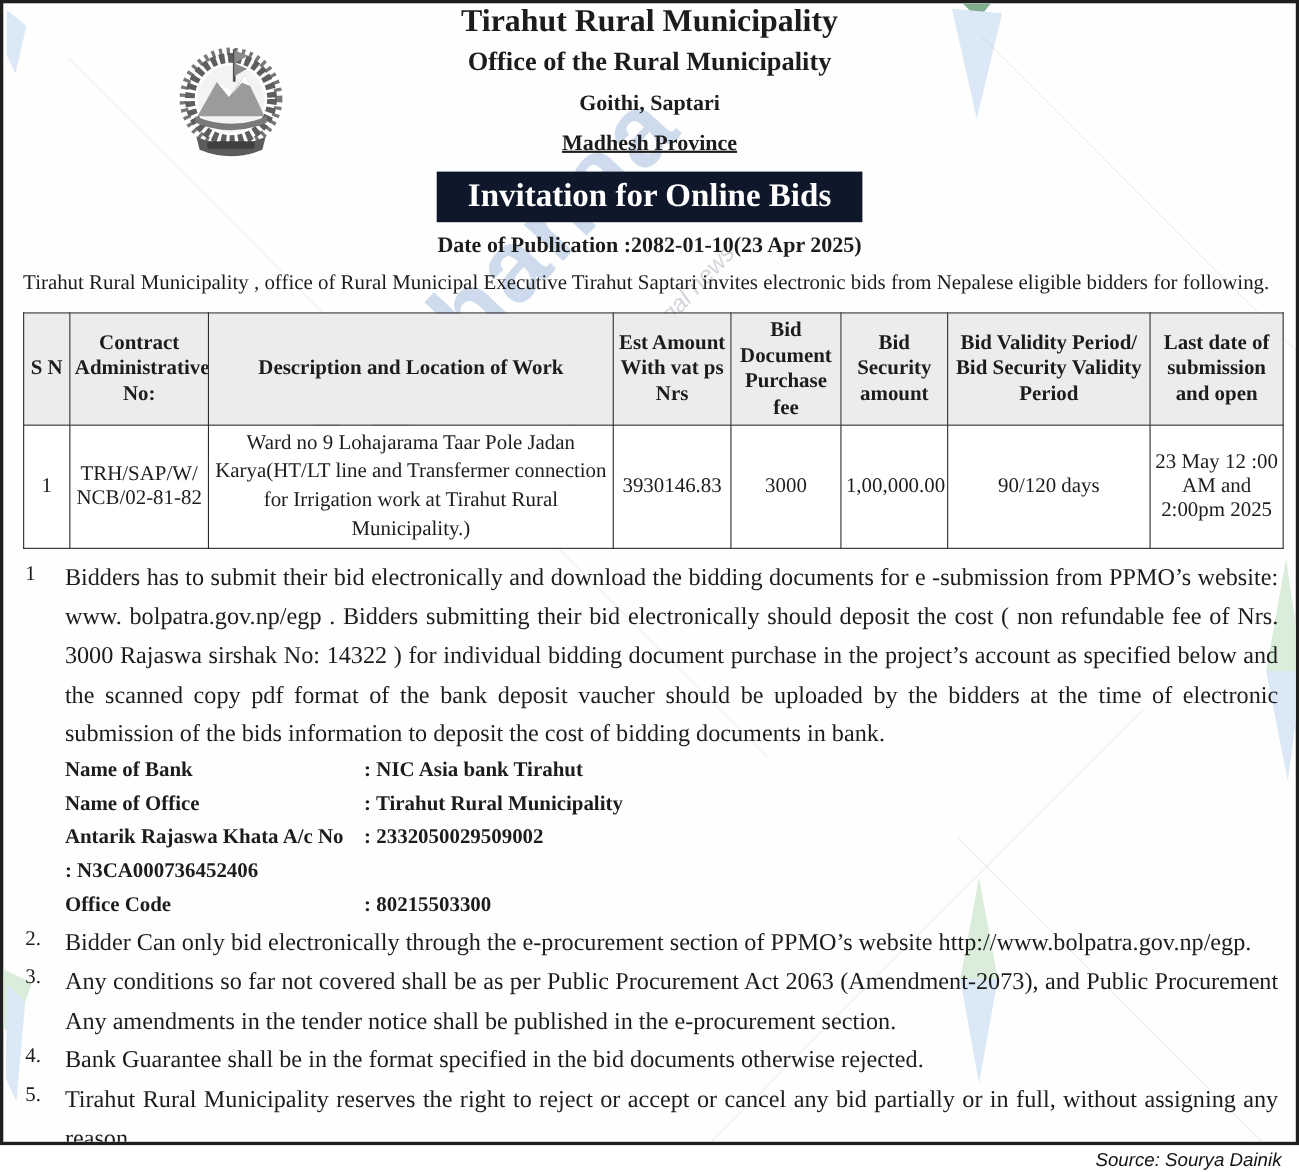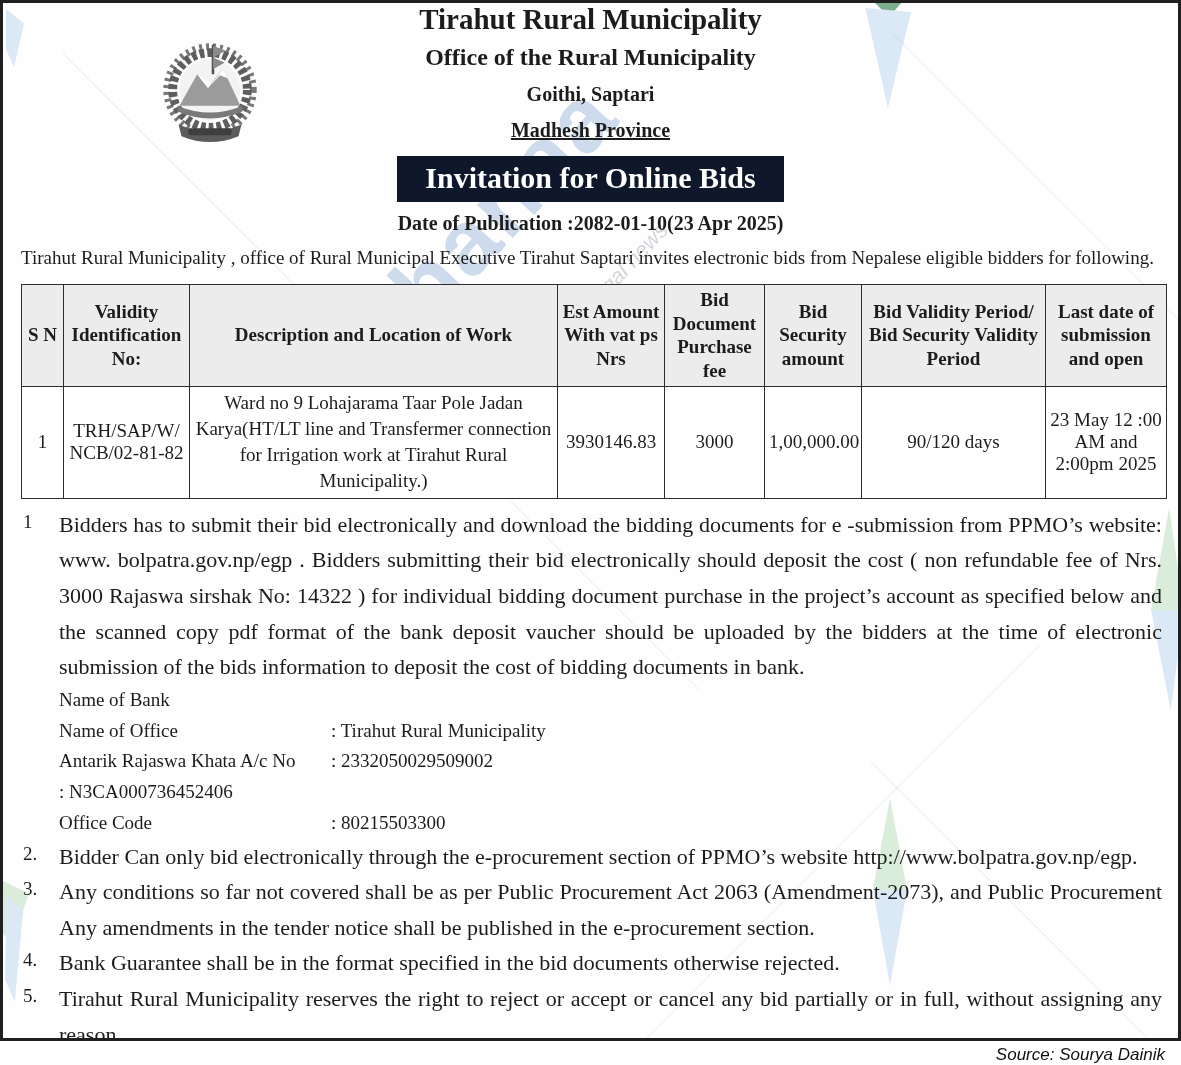--- a/index.html
+++ b/index.html
@@ -69,21 +69,21 @@
   table.bids th { background:#ececec; font-weight:bold; height:98px; line-height:1.25; }
   table.bids td { height:100px; background:#fff; }
   td.desc { text-align:justify; padding:4px 9px; line-height:1.38; }
 
   .notes { margin-top:8px; }
   .note { display:flex; margin:0 16px 0 20px; }
   .note-marker { width:36px; flex:0 0 36px; font-size:19px; line-height:1.62; }
   .note-text { flex:1; font-size:22px; line-height:1.62; text-align:justify; }
 
   .bank { margin:0 16px 0 56px; }
-  .bank-row { display:flex; font-weight:normal; font-size:19px; line-height:1.62; }
+  .bank-row { display:flex; font-weight:bold; font-size:19px; line-height:1.62; }
   .bank-label { flex:0 0 272px; }
   .bank-value { flex:1; }
 
   .signatory { text-align:right; font-size:20px; font-weight:bold;
     margin:4px 20px 0; }
 
   .source-line { text-align:right; font-family:"Liberation Sans","DejaVu Sans",sans-serif;
     font-style:italic; font-size:17px; color:#111; margin:4px 16px 0; }
 </style>
 </head>
@@ -143,21 +143,21 @@
           <col style="width:368px">
         <col style="width:107px">
           <col style="width:100px">
           <col style="width:97px">
         <col style="width:184px">
           <col style="width:121px">
       </colgroup>
       <thead>
         <tr>
           <th>S N</th>
-          <th>Validity Identification No:</th>
+          <th>Contract Administrative No:</th>
           <th>Description and Location of Work</th>
           <th>Est Amount With vat ps Nrs</th>
           <th>Bid Document Purchase fee</th>
           <th>Bid Security amount</th>
           <th>Bid Validity Period/ Bid Security Validity Period</th>
           <th>Last date of submission and open</th>
         </tr>
       </thead>
       <tbody>
         <tr>
@@ -176,20 +176,21 @@
     <div class="notes">
 
       <div class="note">
         <div class="note-marker">1</div>
         <div class="note-text">Bidders has to submit their bid electronically and download the bidding documents for e -submission from PPMO’s website: www. bolpatra.gov.np/egp . Bidders submitting their bid electronically should deposit the cost ( non refundable fee of Nrs. 3000 Rajaswa sirshak No: 14322 ) for individual bidding document purchase in the project’s account as specified below and the scanned copy pdf format of the bank deposit vaucher should be uploaded by the bidders at the time of electronic submission of the bids information to deposit the cost of bidding documents in bank.</div>
       </div>
 
       <div class="bank">
         <div class="bank-row">
           <div class="bank-label">Name of Bank</div>
+          <div class="bank-value">: NIC Asia bank Tirahut</div>
         </div>
         <div class="bank-row">
           <div class="bank-label">Name of Office</div>
           <div class="bank-value">: Tirahut Rural Municipality</div>
         </div>
         <div class="bank-row">
           <div class="bank-label">Antarik Rajaswa Khata A/c No</div>
           <div class="bank-value">: 2332050029509002</div>
         </div>
         <div class="bank-row">

